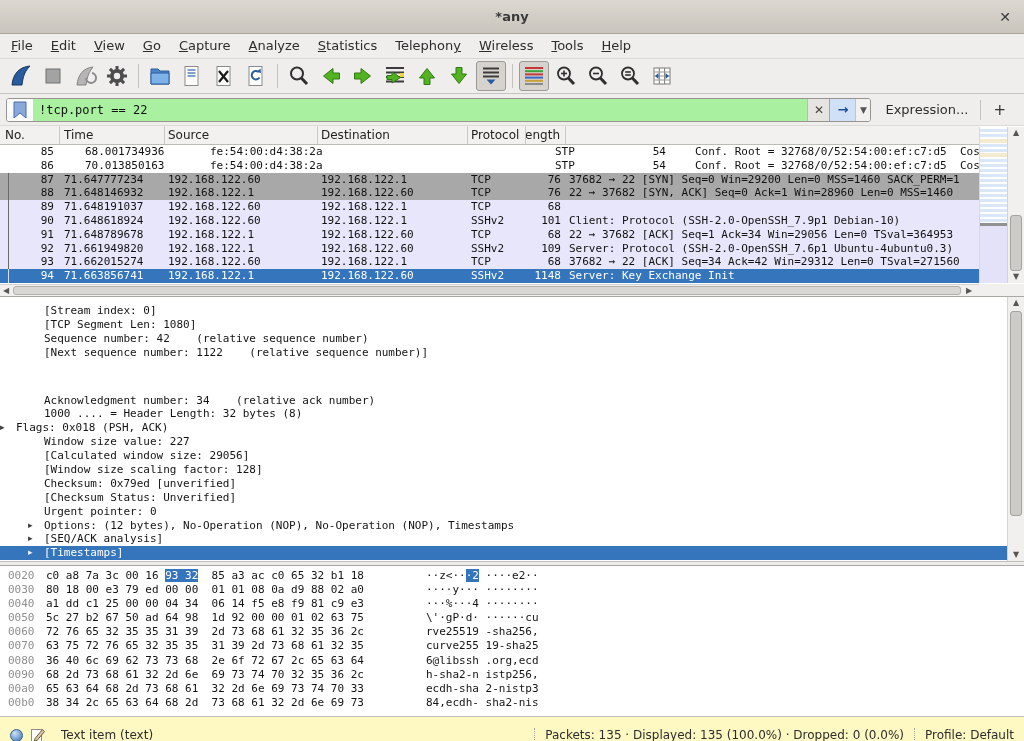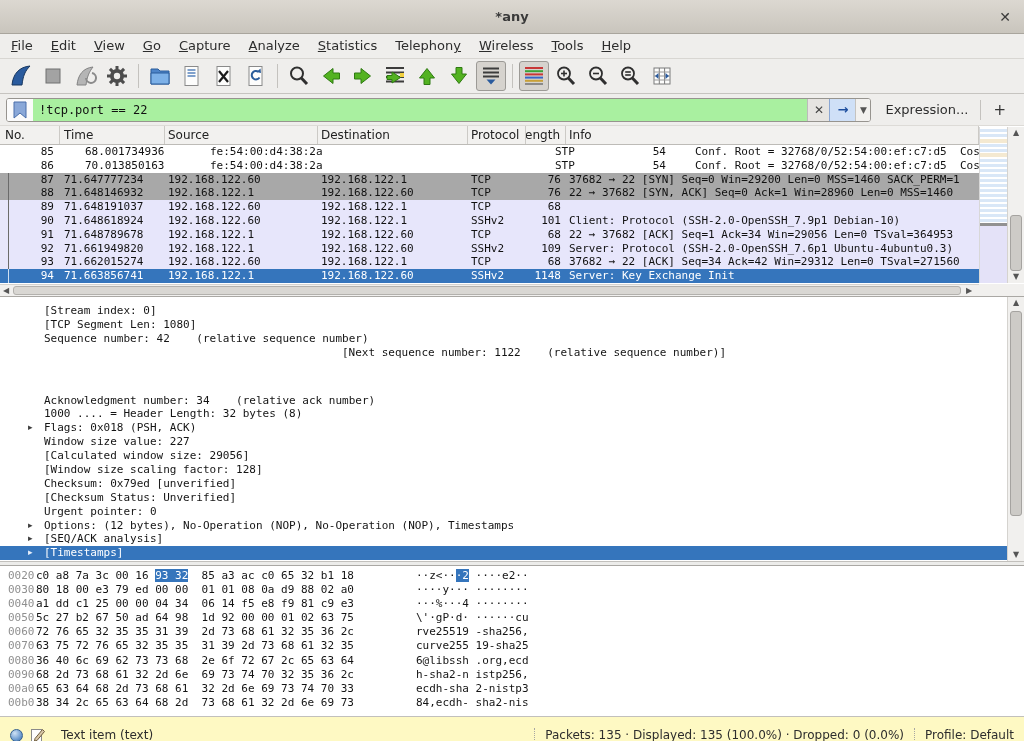--- a/index.html
+++ b/index.html
@@ -108,21 +108,21 @@
   #dt-thumb { top:14px; height:205px; }
 
   
   #splitter { top:561px; height:4px; background:#ececea; border-top:1px solid #c2c0bc; }
 
   
   #hexpane { top:565px; height:151px; background:#fff; border-top:1px solid #aaa8a4; overflow:hidden;
              font-family:"DejaVu Sans Mono",monospace; font-size:11px; color:#141414; padding-top:3px; }
   .hrow { height:14.1px; line-height:14.1px; white-space:pre; display:flex; }
   .hoff { flex:0 0 36px; padding-left:8px; color:#8f8f8f; }
-  .hbytes { flex:0 0 352px; }
+  .hbytes { flex:0 0 352px; margin-left:10px; }
   .hascii { margin-left:28px; }
   .hl:not(:empty) { background:#3575bc; color:#fff; }
 
   
   #statusbar { top:716px; height:37px; background:#fef9c3; border-top:1px solid #c2c0bc;
                display:flex; align-items:center; font-size:12px; color:#2d2d2d; }
   #expert-icon { width:13px; height:13px; border-radius:50%; margin:0 8px 0 10px;
                  background:radial-gradient(circle at 35% 30%, #cfe2f5, #6e9cd0 60%, #3c6ea8);
                  border:1px solid #35608f; }
   #comment-icon { margin-right:16px; display:flex; }
@@ -344,23 +344,20 @@
       </div>
       <div class="c col-dst">
         <span>Destination</span>
       </div>
       <div class="c col-proto">
         <span>Protocol</span>
       </div>
       <div class="c col-len">
         <span>Length</span>
       </div>
-      <div class="c col-info">
-        <span>Info</span>
-      </div>
     </div>
   <div class="pl-rows">
 
   <div class="prow stp">
       <span class="c col-no">85</span>
       <span class="c col-time">68.001734936</span>
       <span class="c col-src">fe:54:00:d4:38:2a</span>
       <span class="c col-dst"></span>
       <span class="c col-proto">STP</span>
       <span class="c col-len">54</span>
@@ -460,24 +457,24 @@
   <span class="ha ha-r">▶</span>
 </div>
 <div id="corner"></div>
 
 <div class="abs" id="details">
   <div class="d-lines">
 
   <div class="dline" style="padding-left: 28px;"><span class="arrow"></span><span>[Stream index: 0]</span></div>
       <div class="dline" style="padding-left: 28px;"><span class="arrow"></span><span>[TCP Segment Len: 1080]</span></div>
       <div class="dline" style="padding-left: 28px;"><span class="arrow"></span><span>Sequence number: 42    (relative sequence number)</span></div>
-      <div class="dline" style="padding-left: 28px; text-align: center;"><span class="arrow"></span><span>[Next sequence number: 1122    (relative sequence number)]</span></div>
+      <div class="dline" style="padding-left: 28px;"><span class="arrow"></span><span>[Next sequence number: 1122    (relative sequence number)]</span></div>
       <div class="dline" style="padding-left: 28px; margin-top: 34px;"><span class="arrow"></span><span>Acknowledgment number: 34    (relative ack number)</span></div>
       <div class="dline" style="padding-left: 28px;"><span class="arrow"></span><span>1000 .... = Header Length: 32 bytes (8)</span></div>
-      <div class="dline" style="padding-left: 28px;"><span class="arrow">▸</span><span>Flags: 0x018 (PSH, ACK)</span></div>
+      <div class="dline" style=""><span class="arrow">▸</span><span>Flags: 0x018 (PSH, ACK)</span></div>
       <div class="dline" style="padding-left: 28px;"><span class="arrow"></span><span>Window size value: 227</span></div>
       <div class="dline" style="padding-left: 28px;"><span class="arrow"></span><span>[Calculated window size: 29056]</span></div>
       <div class="dline" style="padding-left: 28px;"><span class="arrow"></span><span>[Window size scaling factor: 128]</span></div>
       <div class="dline" style="padding-left: 28px;"><span class="arrow"></span><span>Checksum: 0x79ed [unverified]</span></div>
       <div class="dline" style="padding-left: 28px;"><span class="arrow"></span><span>[Checksum Status: Unverified]</span></div>
       <div class="dline" style="padding-left: 28px;"><span class="arrow"></span><span>Urgent pointer: 0</span></div>
       <div class="dline" style="padding-left: 28px;"><span class="arrow">▸</span><span>Options: (12 bytes), No-Operation (NOP), No-Operation (NOP), Timestamps</span></div>
       <div class="dline" style="padding-left: 28px;"><span class="arrow">▸</span><span>[SEQ/ACK analysis]</span></div>
       <div class="dline selected" style="padding-left: 28px;"><span class="arrow">▸</span><span>[Timestamps]</span></div>
       <div class="dline" style="padding-left: 28px;"><span class="arrow"></span><span>TCP payload (1080 bytes)</span></div>

